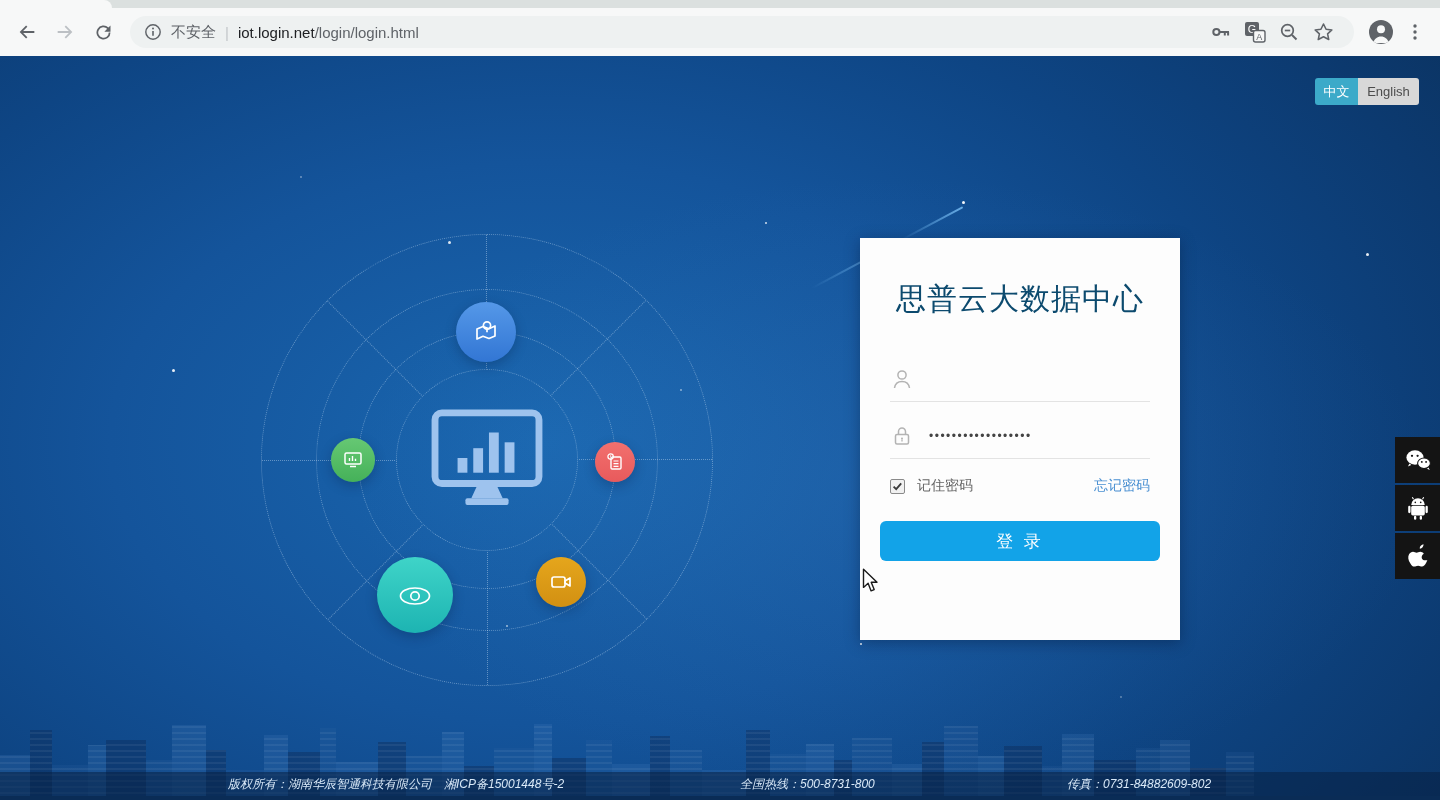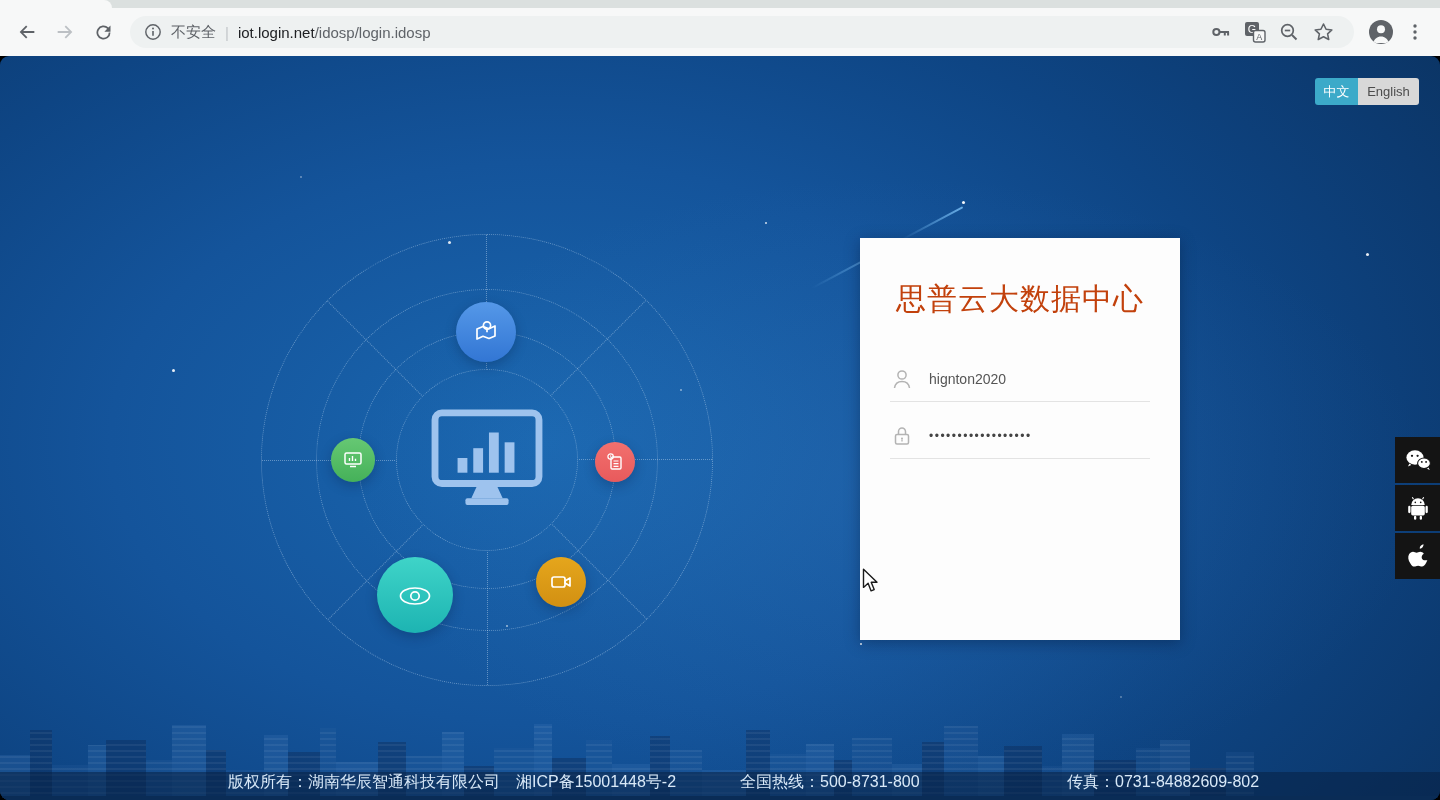--- a/index.html
+++ b/index.html
@@ -24,21 +24,21 @@
   .omni-ico{width:34px;height:32px;display:flex;align-items:center;justify-content:center;flex:0 0 auto;cursor:pointer;}
   .avatar-btn{width:34px;height:34px;border:none;background:transparent;display:flex;align-items:center;
               justify-content:center;padding:0;flex:0 0 auto;cursor:pointer;}
   .menu-btn{width:34px;height:34px;border:none;background:transparent;display:flex;align-items:center;
             justify-content:center;padding:0;flex:0 0 auto;color:#5f6368;font-size:18px;cursor:pointer;}
 
   
   .page{position:absolute;left:0;top:56px;width:1440px;height:744px;overflow:hidden;
         background:
           radial-gradient(900px 520px at 62% 58%, rgba(64,130,200,.20) 0%, rgba(64,130,200,0) 60%),
-          radial-gradient(1150px 740px at 38% 52%, #1a67b0 0%, #14549b 38%, #0e4584 63%, #0c3a70 84%, #0b325f 100%); border-radius: 9px;}
+          radial-gradient(1150px 740px at 38% 52%, #1a67b0 0%, #14549b 38%, #0e4584 63%, #0c3a70 84%, #0b325f 100%);}
   .star{position:absolute;border-radius:50%;background:#fff;}
   .streak{position:absolute;height:2px;transform-origin:left center;transform:rotate(-28deg);
           background:linear-gradient(90deg,rgba(110,180,240,0),rgba(120,190,245,.85));border-radius:1px;}
 
   
   .lang{position:absolute;top:22px;right:21px;display:flex;border-radius:3px;overflow:hidden;}
   .lang button{border:none;height:27px;font-size:13px;padding:0;cursor:pointer;
                font-family:"Liberation Sans",sans-serif;}
   .lang .zh{width:43px;background:#3caac9;color:#fff;}
   .lang .en{width:61px;background:#d8d8d8;color:#4c4c4c;}
@@ -75,21 +75,21 @@
 
   
   .sideapps{position:absolute;right:0;top:381px;display:flex;flex-direction:column;gap:2px;}
   .sideapp{width:45px;height:46px;background:#141414;display:flex;align-items:center;justify-content:center;cursor:pointer;}
 
   
   .skyline{position:absolute;left:0;bottom:0;width:1440px;height:95px;display:flex;align-items:flex-end;}
   .bld{background-image:repeating-linear-gradient(0deg,rgba(255,255,255,.06) 0 2px,transparent 2px 6px);}
   .footerbar{position:absolute;left:0;bottom:0;width:1440px;height:24px;
              background:rgba(8,32,68,.55);border-bottom:4px solid #0a2c56;box-sizing:content-box;}
-  .foot-text{position:absolute;bottom:7px;font-size:16px;color:#d9e9f8;white-space:nowrap;}
+  .foot-text{position:absolute;bottom:7px;font-size:12px;color:#d9e9f8;white-space:nowrap;font-style:italic;}
 
   .cursor{position:absolute;left:862px;top:512px;pointer-events:none;}
 </style>
 </head>
 <body>
 
 <div class="stage">
 
   <div>
     <div class="tabstrip">
@@ -114,21 +114,21 @@
 
       <div class="omnibox">
         <svg width="18" height="18" viewBox="0 0 20 20">
           <circle cx="10" cy="10" r="8" fill="none" stroke="#5f6368" stroke-width="1.6"></circle>
           <line x1="10" y1="9" x2="10" y2="14.2" stroke="#5f6368" stroke-width="1.8"></line>
           <circle cx="10" cy="6.2" r="1.1" fill="#5f6368"></circle>
         </svg>
         <span class="omni-text">不安全</span>
         <span class="omni-sep">|</span>
         <span class="omni-host">iot.login.net</span>
-          <span class="omni-path">/idosp/login.idosp</span>
+          <span class="omni-path">/login/login.html</span>
         <span class="omni-spacer"></span>
         <span class="omni-ico">
           <svg width="20" height="20" viewBox="0 0 20 20">
               <circle cx="5.4" cy="10" r="3.1" fill="none" stroke="#5f6368" stroke-width="2"></circle>
               <path d="M8.5 10H18M13.8 10v3.4M17.1 10v3.4" stroke="#5f6368" stroke-width="2" fill="none"></path>
             </svg>
         </span>
         <span class="omni-ico">
           <svg width="22" height="22" viewBox="0 0 22 22">
             <rect x="1" y="1" width="14" height="14" rx="2" fill="#5f6368"></rect>
@@ -253,41 +253,50 @@
       </svg>
     </div>
     <div class="node" style="left:536px;top:501px;width:50px;height:50px;background:linear-gradient(180deg,#e5a61c,#d29012);">
       <svg width="28" height="28" viewBox="0 0 28 28">
         <rect x="5" y="9" width="13" height="10" rx="2" fill="none" stroke="#fff" stroke-width="1.7"></rect>
         <path d="M18 13l5-3v8l-5-3z" fill="none" stroke="#fff" stroke-width="1.7" stroke-linejoin="round"></path>
       </svg>
     </div>
 
     <div class="card">
-      <div class="card-title" id="login-title" style="color: #c2410c; margin-top: 41px;">思普云大数据中心</div>
+      <div class="card-title" id="login-title" style="color: #0c4a6e; margin-top: 41px;">思普云大数据中心</div>
 
       <div class="field user">
         <svg width="24" height="24" viewBox="0 0 24 24">
           <circle cx="12" cy="8" r="4.1" fill="none" stroke="#b3b3b3" stroke-width="1.5"></circle>
           <path d="M4.5 21c.6-4.2 3.6-6.6 7.5-6.6s6.9 2.4 7.5 6.6" fill="none" stroke="#b3b3b3" stroke-width="1.5"></path>
         </svg>
-        <span class="field-text">hignton2020</span>
       </div>
 
       <div class="field pass">
         <svg width="24" height="24" viewBox="0 0 24 24">
           <rect x="5.5" y="10.5" width="13" height="9.5" rx="1.5" fill="none" stroke="#b3b3b3" stroke-width="1.5"></rect>
           <path d="M8.5 10.5v-3a3.5 3.5 0 0 1 7 0v3" fill="none" stroke="#b3b3b3" stroke-width="1.5"></path>
           <circle cx="12" cy="14.6" r="1" fill="#b3b3b3"></circle>
           <path d="M12 15.4v2.2" stroke="#b3b3b3" stroke-width="1.3"></path>
         </svg>
         <span class="field-text pass-dots">••••••••••••••••••</span>
       </div>
 
-
+      <div class="opts">
+        <span class="cbx">
+          <svg width="11" height="11" viewBox="0 0 11 11">
+              <path d="M1.6 5.6l2.6 2.6 5-5.8" fill="none" stroke="#3a3a3a" stroke-width="1.8"></path>
+            </svg>
+        </span>
+        <span class="remember-label">记住密码</span>
+        <a class="forgot" id="forgot-link" style="color: rgb(74, 144, 210);">忘记密码</a>
+      </div>
+
+      <button class="login-btn" id="login-btn" style="background: rgb(18, 163, 232);">登 录</button>
     </div>
 
     <div class="sideapps">
       <div class="sideapp">
         <svg width="28" height="24" viewBox="0 0 28 24">
           <ellipse cx="11" cy="9.5" rx="8.6" ry="7.2" fill="#fff"></ellipse>
           <path d="M5.5 15.5l-1.6 3 3.4-1.4z" fill="#fff"></path>
           <circle cx="8" cy="7.8" r="1.15" fill="#141414"></circle>
           <circle cx="13.6" cy="7.8" r="1.15" fill="#141414"></circle>
           <ellipse cx="20" cy="15.3" rx="6.4" ry="5.3" fill="#fff" stroke="#141414" stroke-width="1.1"></ellipse>

